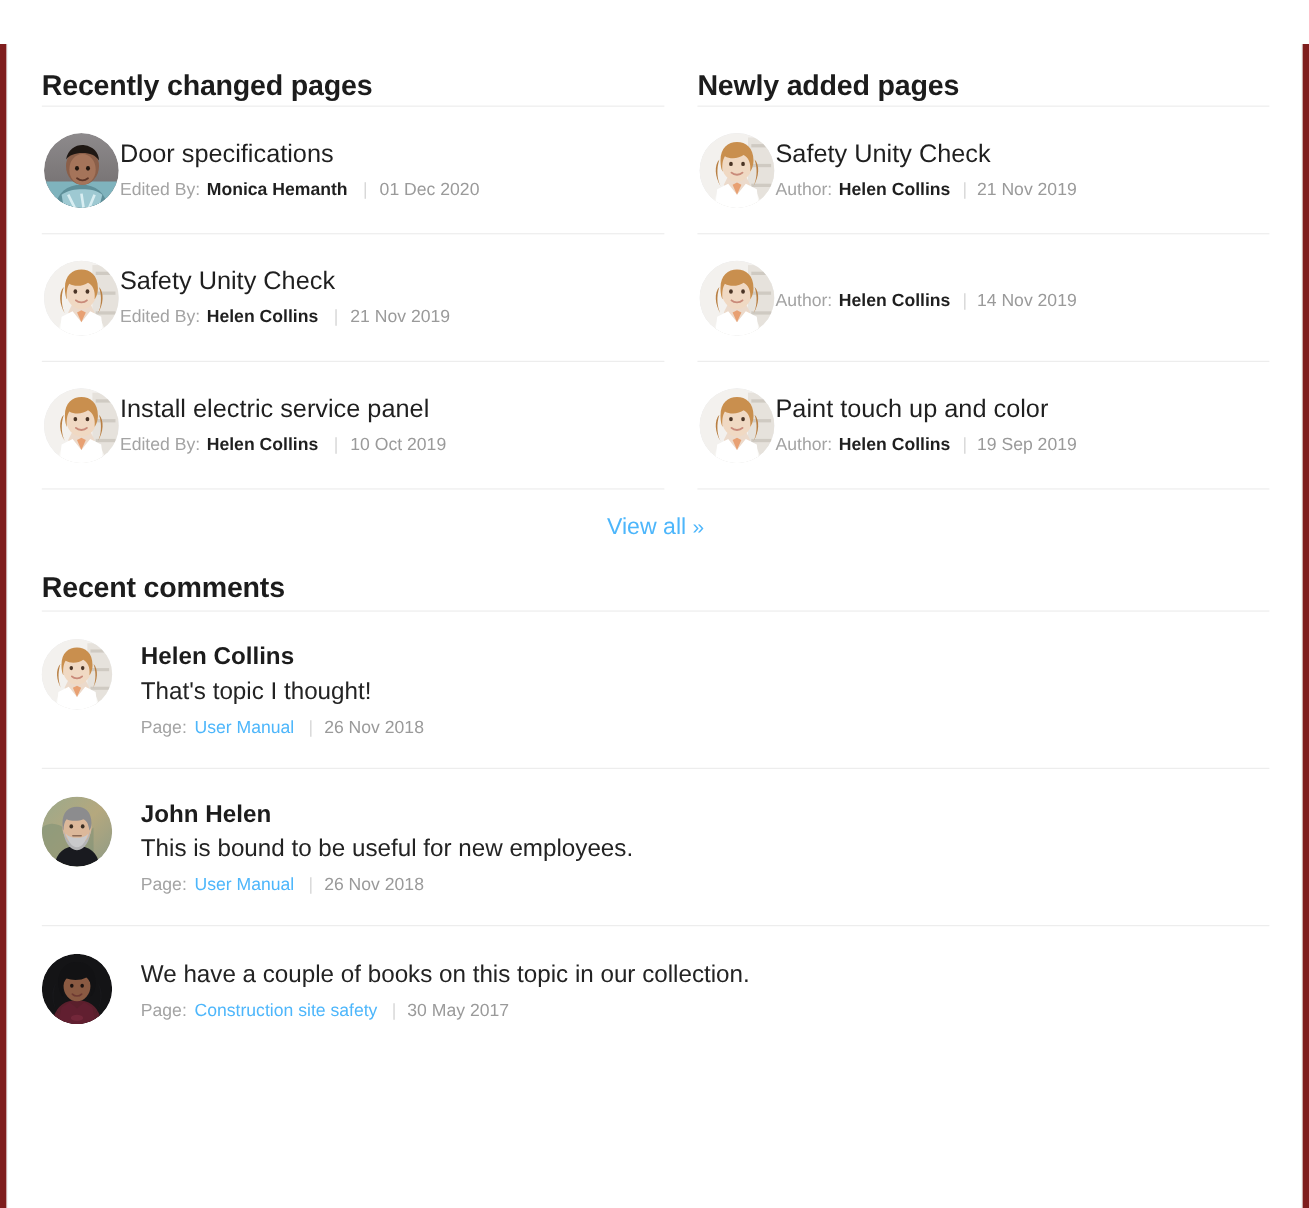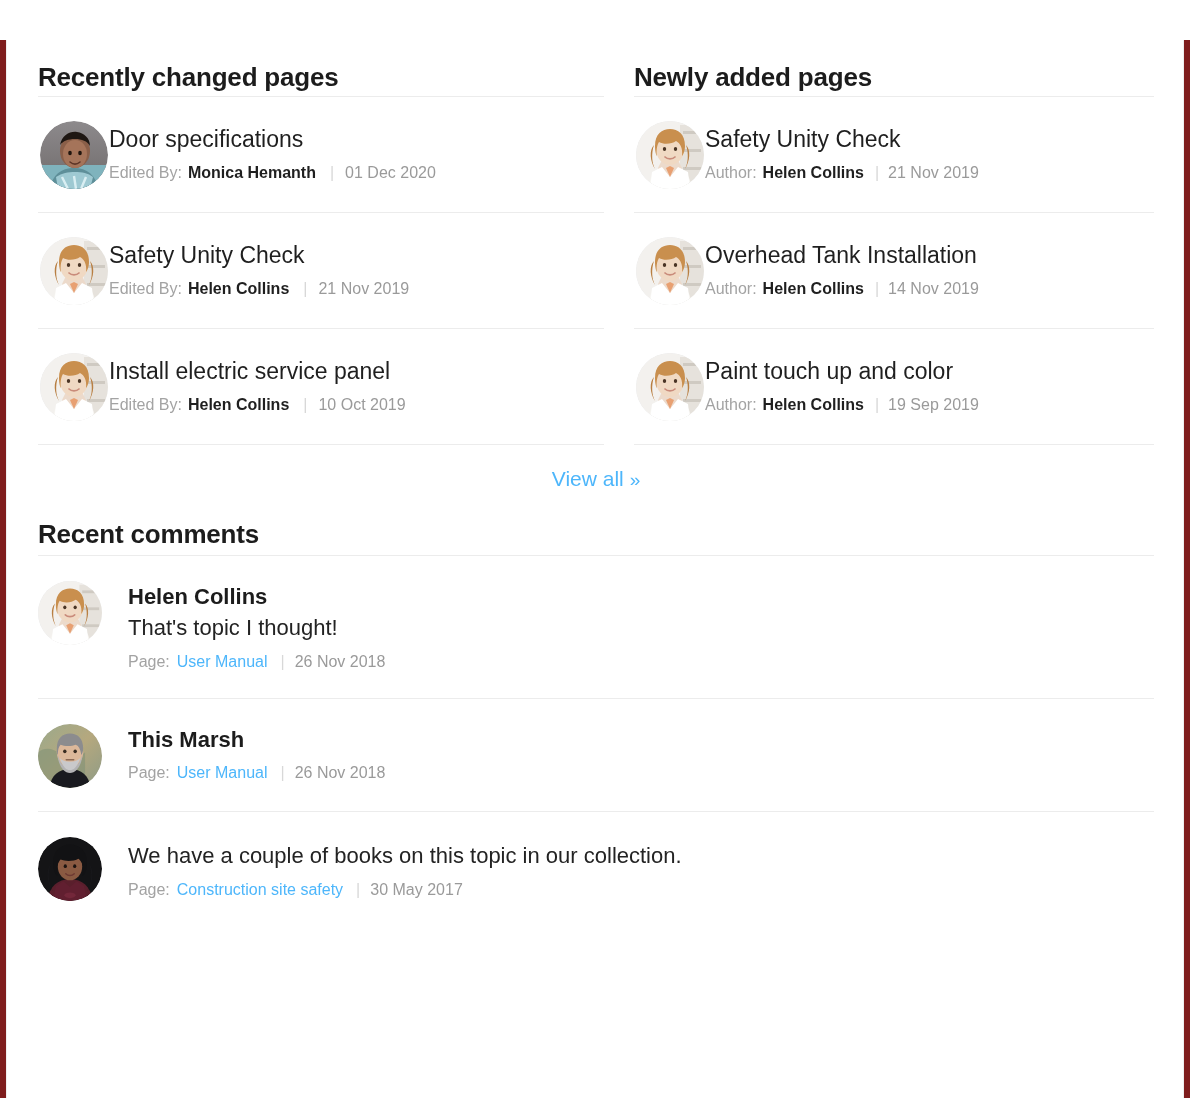--- a/index.html
+++ b/index.html
@@ -416,21 +416,20 @@
                     <ellipse cx="28.5" cy="28" rx="1.7" ry="2" fill="#4a3526"></ellipse>
                     <ellipse cx="39.5" cy="28" rx="1.7" ry="2" fill="#4a3526"></ellipse>
                     <path d="M29 36c2.5 2.5 7.5 2.5 10 0" stroke="#c98b7a" stroke-width="1.7" fill="none" stroke-linecap="round"></path>
                     <path d="M26 46l8 10 8-10 10 5 2 17H14l2-17z" fill="#ffffff"></path>
                     <path d="M30 47l4 9 4-9-4-2z" fill="#e8a072"></path>
                   </g>
                 </svg>
               </span>
             </div>
             <div class="row-body">
-              <div class="page-title-text">Overhead Tank Installation</div>
               <div class="meta-line">
                 <span class="meta-label">Author:</span>
                 <span class="meta-name">Helen Collins</span>
                 <span class="meta-sep">|</span>
                 <span class="meta-date">14 Nov 2019</span>
               </div>
             </div>
           </div>
           <div class="divider"></div>
 
@@ -552,21 +551,22 @@
                   <path d="M21 32c0 11 6 20 13 20s13-9 13-20c-2 10-6 14-13 14s-11-4-13-14z" fill="#b3b3b5"></path>
                   <path d="M23 36c3 8 6 13 11 13s8-5 11-13c-3 3-7 4-11 4s-8-1-11-4z" fill="#c9c9cb"></path>
                   <ellipse cx="28.5" cy="29" rx="1.8" ry="2" fill="#3a2d22"></ellipse>
                   <ellipse cx="39.5" cy="29" rx="1.8" ry="2" fill="#3a2d22"></ellipse>
                   <path d="M30 38h8" stroke="#8d6a55" stroke-width="1.5" stroke-linecap="round"></path>
                 </g>
               </svg>
             </span>
           </div>
           <div class="comment-body">
-            <div class="comment-author">This Marsh</div>
+            <div class="comment-author">John Helen</div>
+            <div class="comment-text">This is bound to be useful for new employees.</div>
             <div class="comment-meta">
               <span class="page-label">Page:</span>
               <a class="page-link" href="#">User Manual</a>
               <span class="meta-sep">|</span>
               <span class="meta-date">26 Nov 2018</span>
             </div>
           </div>
         </div>
         <div class="comments-divider"></div>
 

